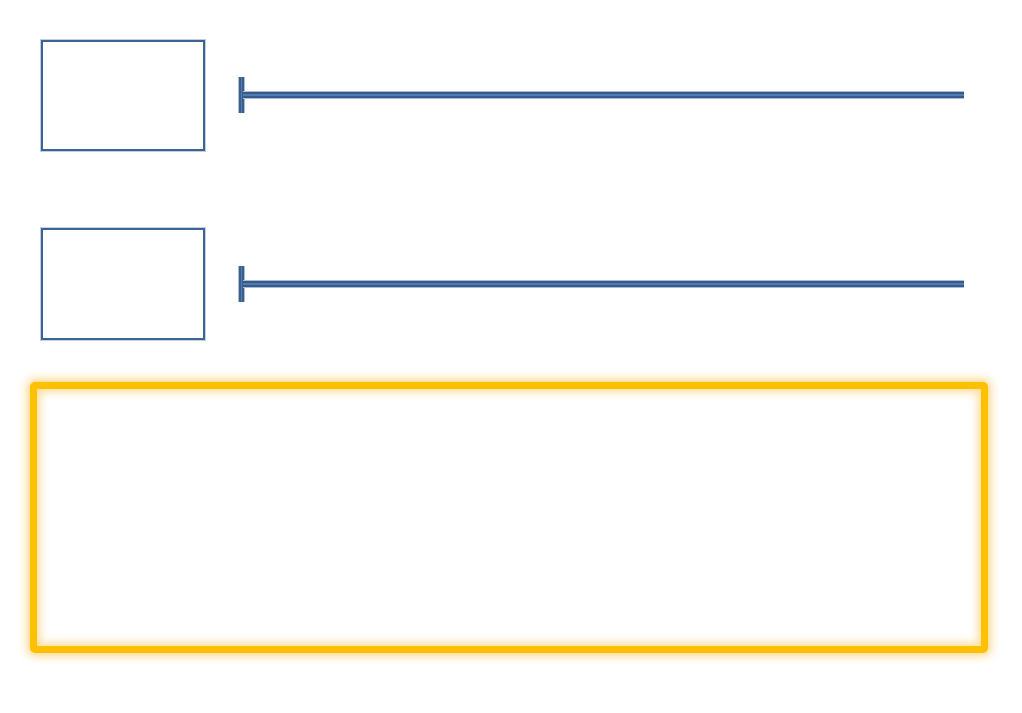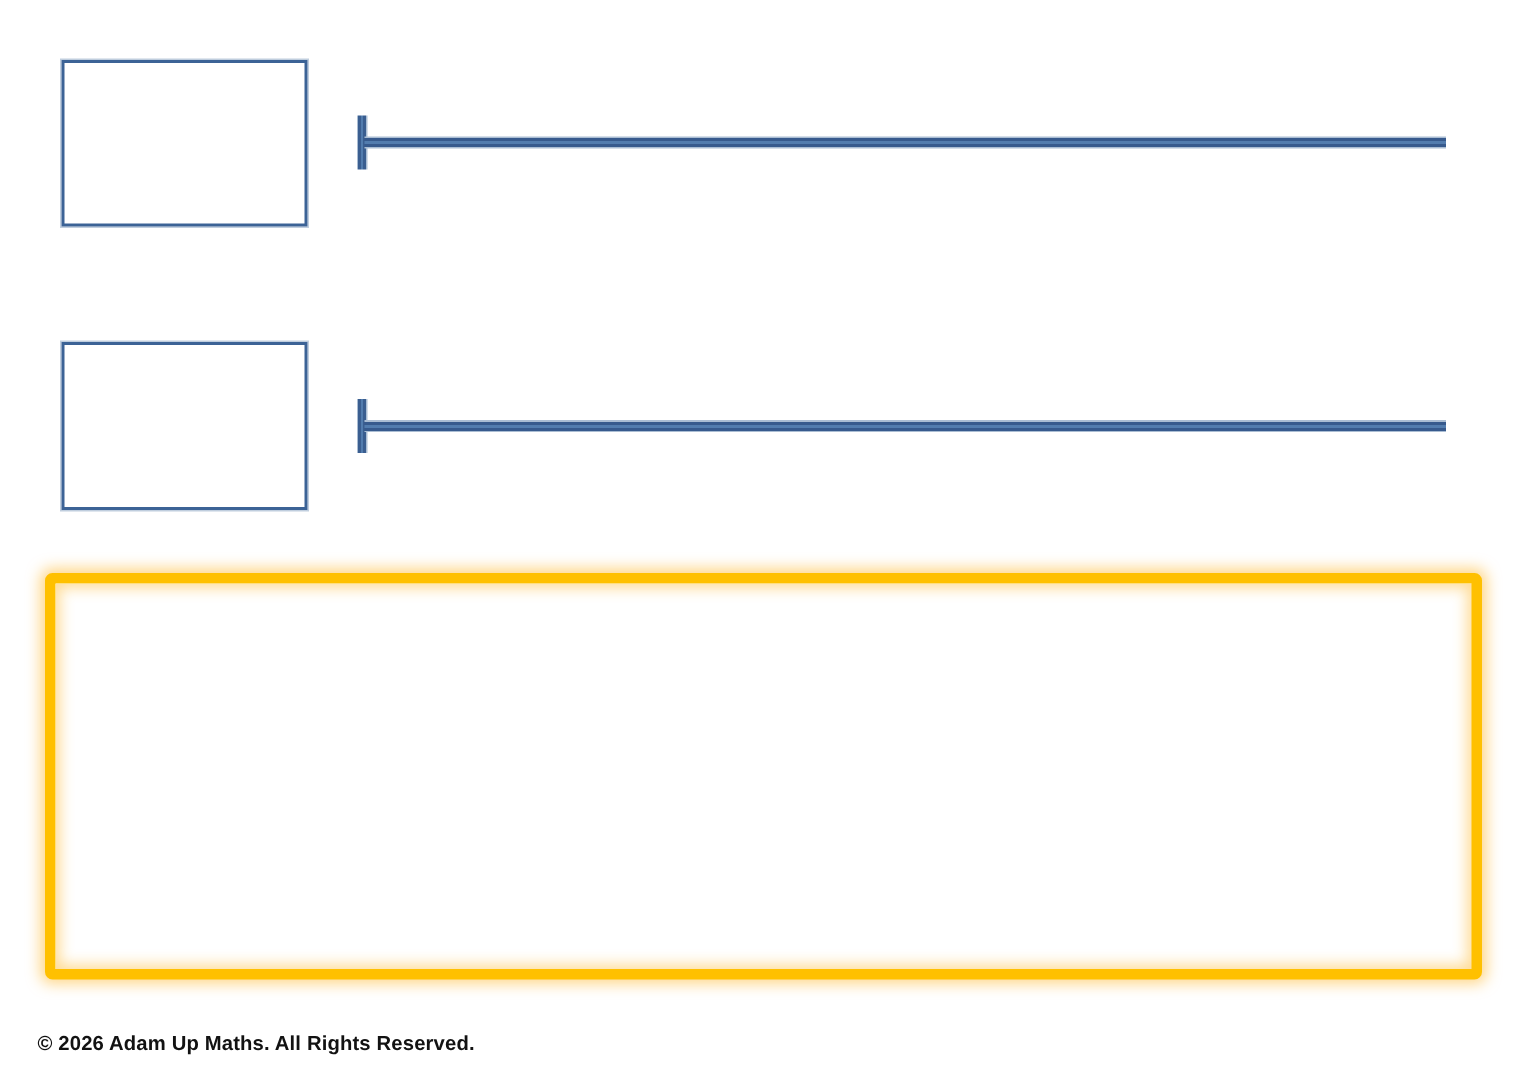--- a/index.html
+++ b/index.html
@@ -87,15 +87,14 @@
 
   <div class="answer-box box-2"></div>
 
   <div class="number-line line-2">
     <div class="nl-tick"></div>
     <div class="nl-bar"></div>
   </div>
 
   <div class="highlight-box"></div>
 
-  <div class="footer">© 2026 Adam Up Maths. All Rights Reserved.</div>
 
 </div>
 
 </body></html>

